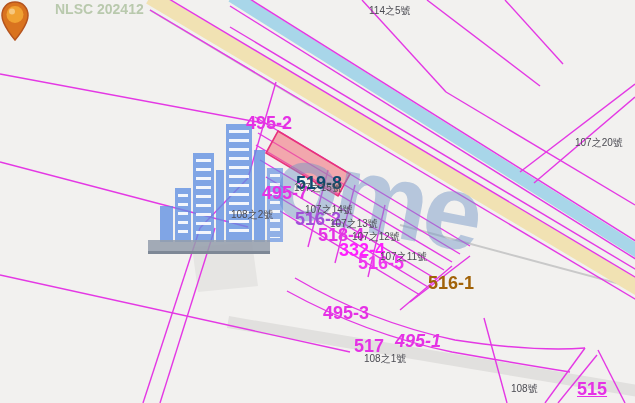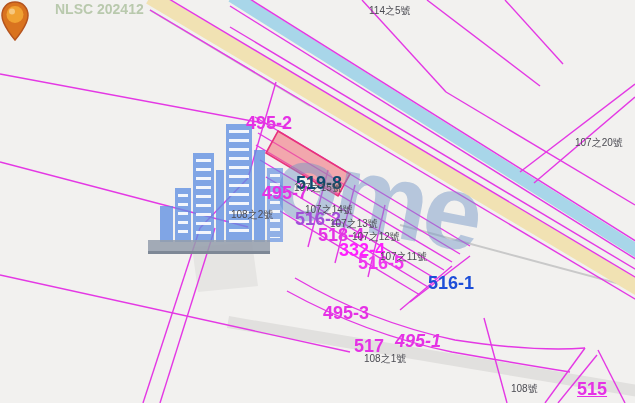--- a/index.html
+++ b/index.html
@@ -111,21 +111,21 @@
   <span class="lbl" style="left: 294px; top: 181px; color: rgb(75, 75, 82);">107之15號</span>
   <span class="lbl" style="left: 305px; top: 203px; color: rgb(75, 75, 82);">107之14號</span>
   <span class="lbl" style="left: 231px; top: 208px; color: rgb(75, 75, 82);">108之2號</span>
   <span class="lbl num" style="left: 295px; top: 212px; color: rgb(160, 80, 216);">516-2</span>
   <span class="lbl" style="left: 330px; top: 217px; color: rgb(75, 75, 82);">107之13號</span>
   <span class="lbl num" style="left: 318px; top: 228px; color: rgb(229, 49, 229);">518-4</span>
   <span class="lbl" style="left: 352px; top: 230px; color: rgb(75, 75, 82);">107之12號</span>
   <span class="lbl num" style="left: 339px; top: 243px; color: rgb(255, 31, 255);">332-4</span>
   <span class="lbl num" style="left: 358px; top: 256px; color: rgb(240, 54, 240);">516-5</span>
   <span class="lbl" style="left: 372px; top: 250px; color: rgb(75, 75, 82); padding-left: 8px;">107之11號</span>
-  <span class="lbl num" style="left: 402px; top: 276px; color: #1d4ed8; padding-left: 26px;">516-1</span>
+  <span class="lbl num" style="left: 402px; top: 276px; color: #a16207; padding-left: 26px;">516-1</span>
   <span class="lbl num" style="left: 323px; top: 306px; color: rgb(229, 49, 229);">495-3</span>
   <span class="lbl num" style="left: 395px; top: 334px; color: rgb(229, 49, 229); font-style: italic;">495-1</span>
   <span class="lbl num" style="left: 354px; top: 339px; color: rgb(229, 49, 229);">517</span>
   <span class="lbl" style="left: 364px; top: 352px; color: rgb(75, 75, 82);">108之1號</span>
   <span class="lbl" style="left: 511px; top: 382px; color: rgb(75, 75, 82);">108號</span>
   <span class="lbl num" style="left: 577px; top: 382px; color: rgb(229, 49, 229); text-decoration: underline;">515</span>
 
   <svg class="pin" width="30" height="42" viewBox="0 0 30 42">
     <path d="M15,2 C23,2 28,8 28,15.5 C28,25 15,40 15,40 C15,40 2,25 2,15.5 C2,8 7,2 15,2 Z" fill="#d9731f" stroke="#b5541e" stroke-width="1.5"></path>
     <circle cx="15" cy="14.5" r="8.5" fill="#f0a132"></circle>

